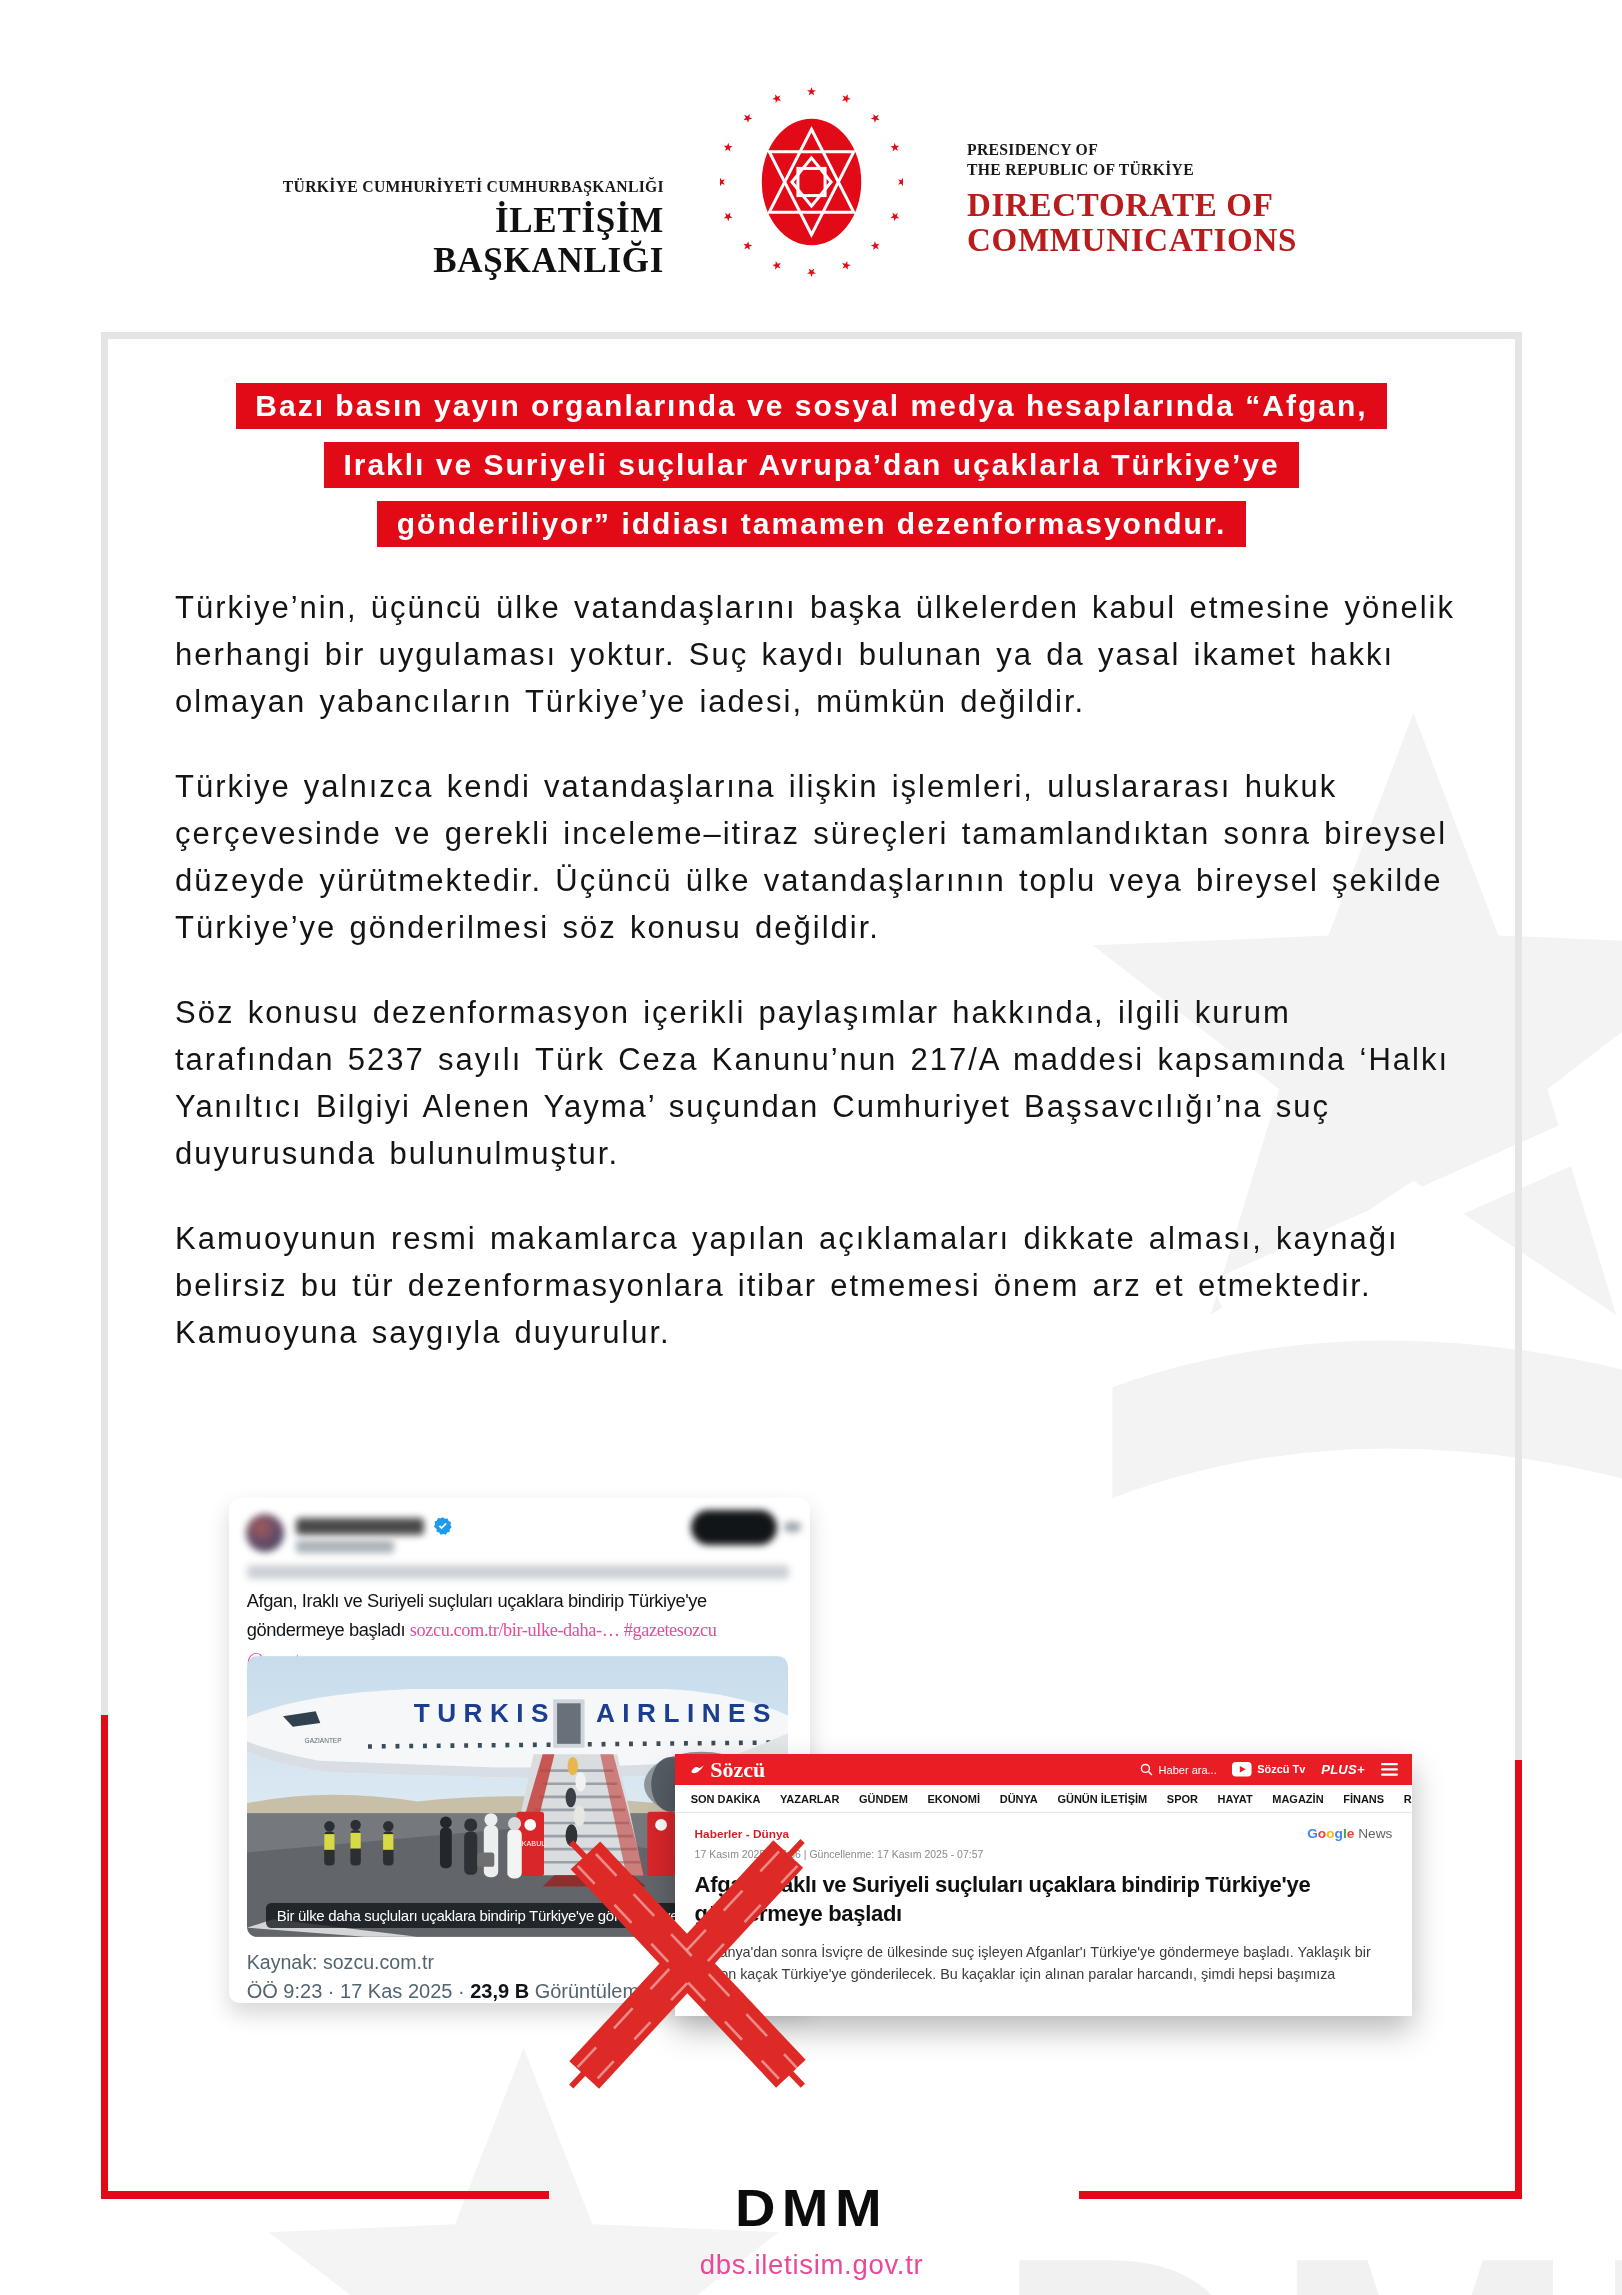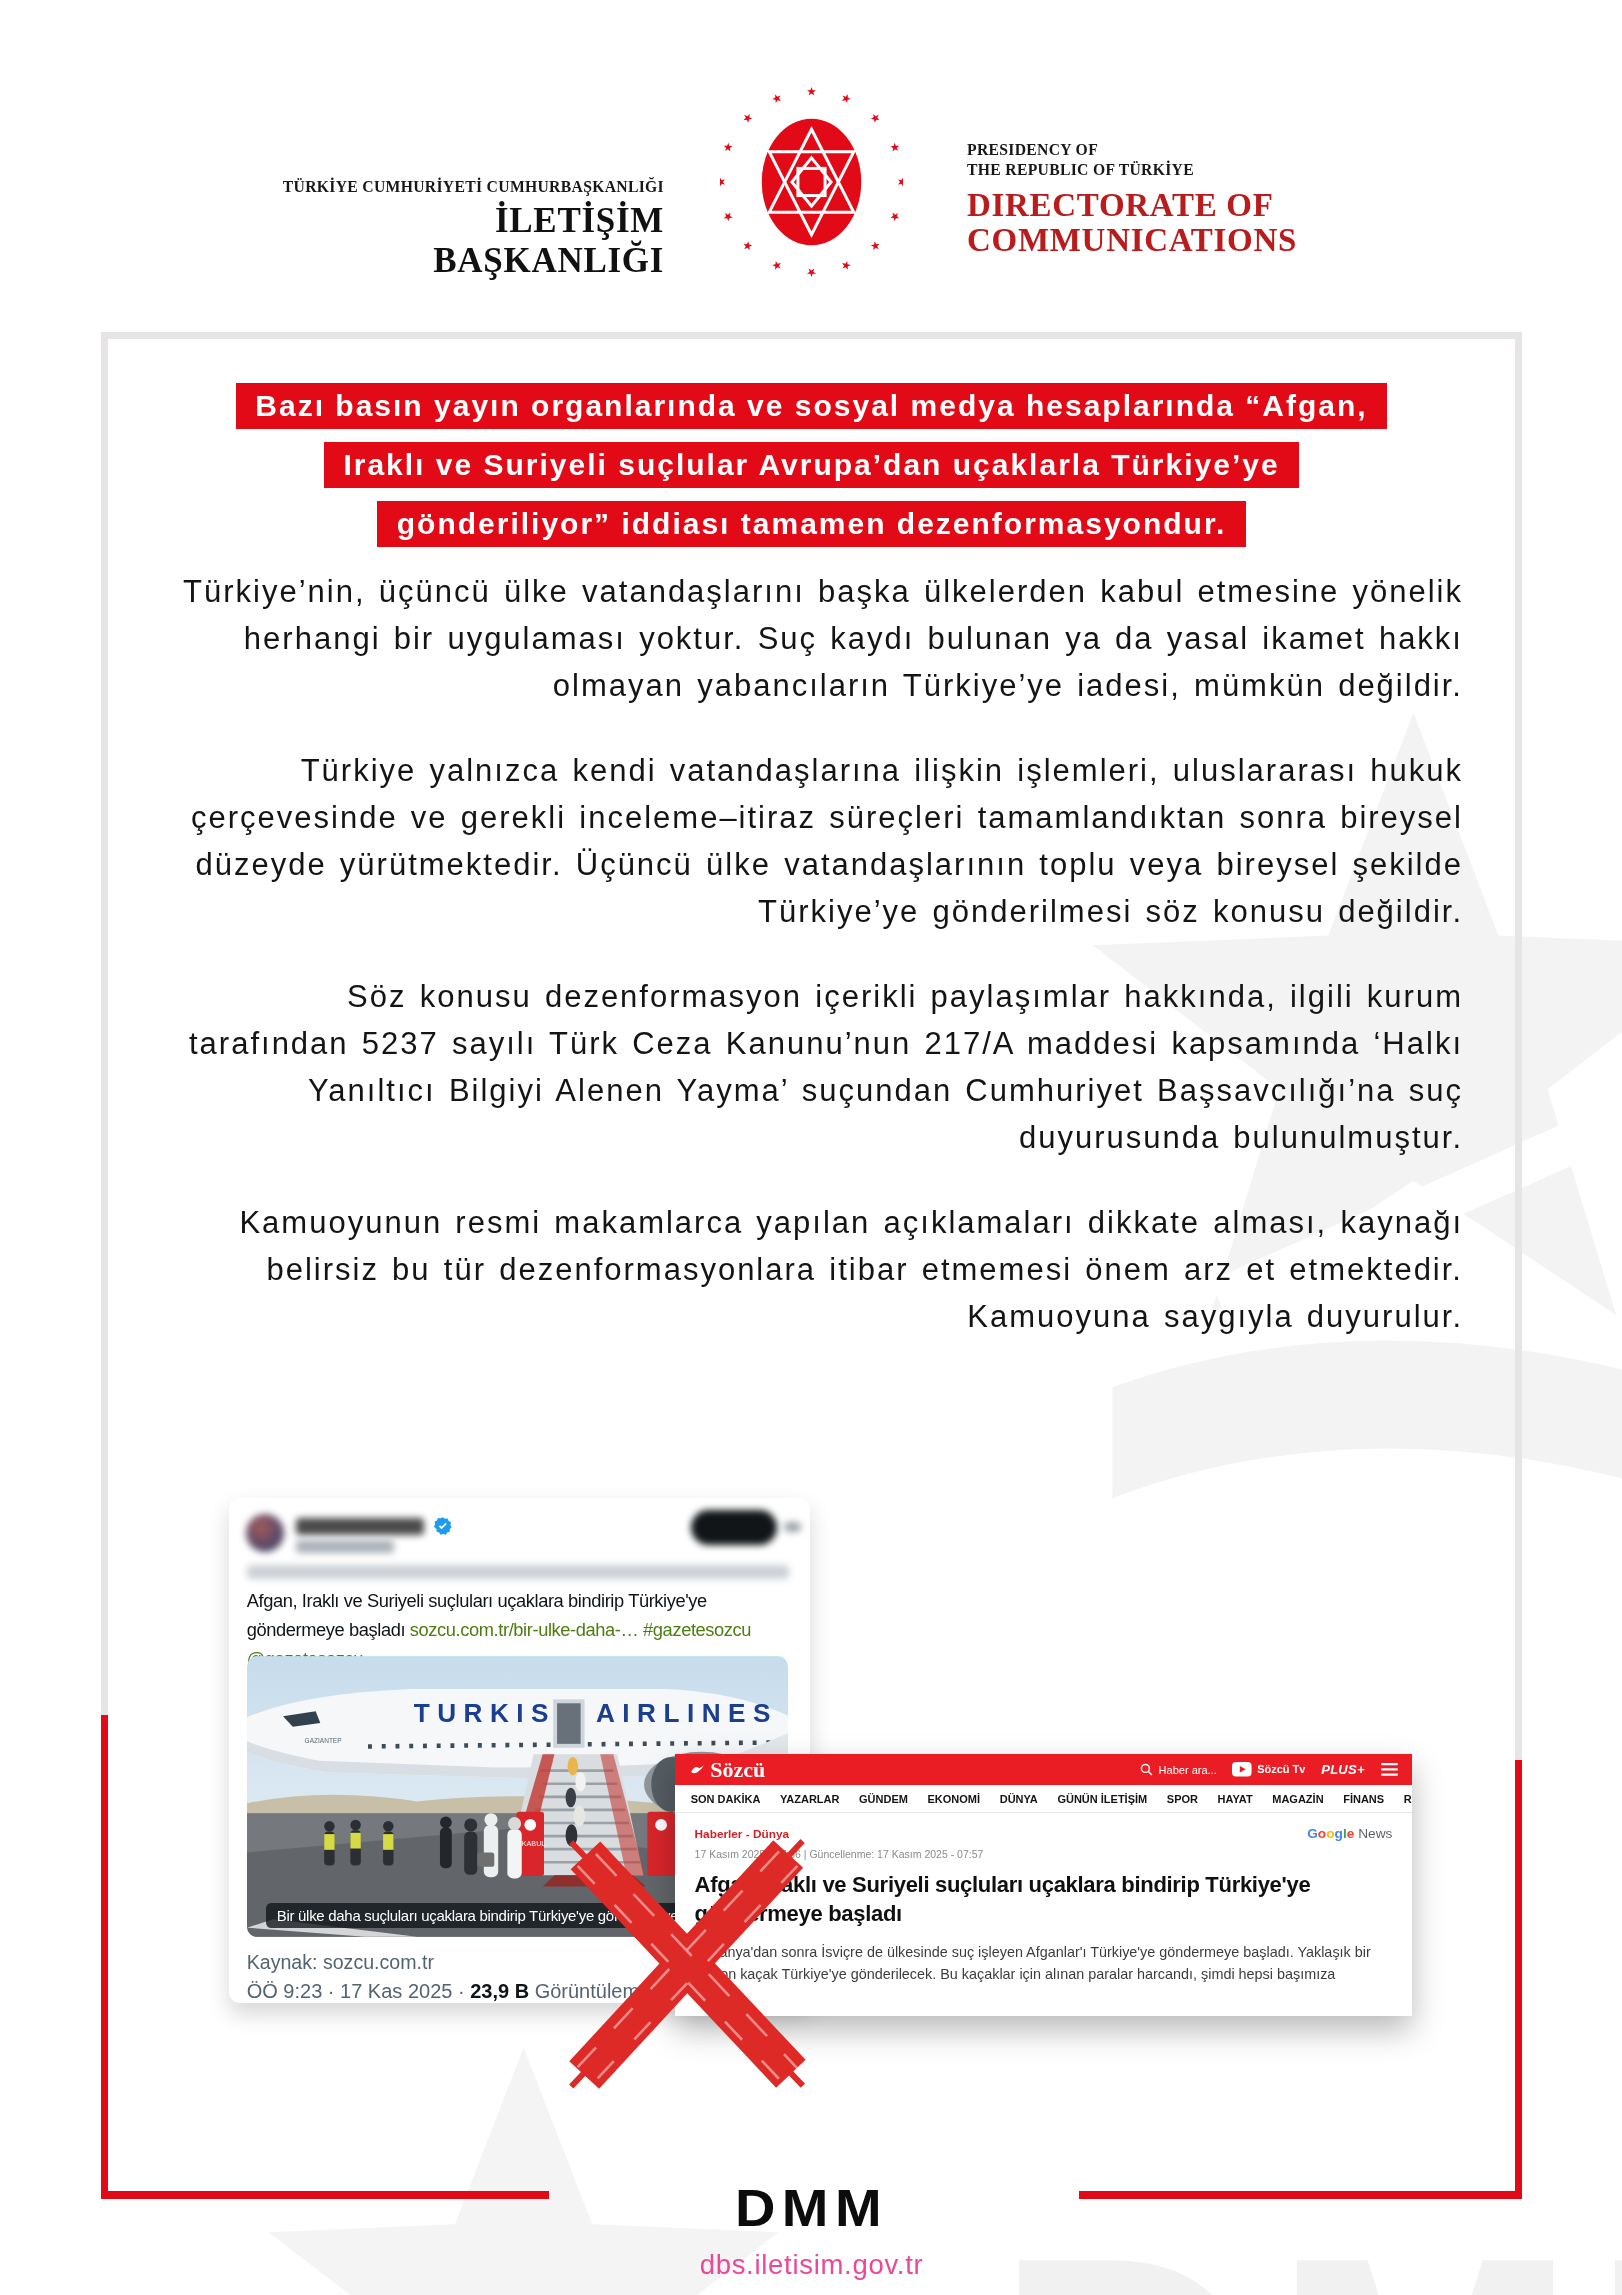--- a/index.html
+++ b/index.html
@@ -35,38 +35,38 @@
   .e-bot-r{left:978px;right:0;bottom:0;height:7.9px;background:#e30a17;}
 
   
   #banner{left:105px;top:383px;width:1413px;display:flex;flex-direction:column;
           align-items:center;gap:13px;z-index:5;}
   .banner-line{background:#e30a17;color:#fff;font-weight:bold;font-size:30px;
                line-height:46px;padding:0 19.6px;white-space:nowrap;letter-spacing:2px;}
 
   
   #bodytext{left:175px;top:568px;width:1288px;z-index:5;}
-  #bodytext p{margin:0 0 38px 0;font-size:31px;line-height:47px;letter-spacing:2px;
-              word-spacing:2.6px;color:#141414;text-align:right;}
+  #bodytext p{margin:16px 0 38px 0;font-size:31px;line-height:47px;letter-spacing:2px;
+              word-spacing:2.6px;color:#141414;}
 
   
   #tweet{left:229px;top:1498px;width:581px;height:505px;background:#fff;border-radius:10.5px;
          box-shadow:0 10.5px 22px rgba(0,0,0,.16);z-index:5;}
   .blur{filter:blur(3.9px);}
   #tw-avatar{left:17px;top:15.7px;width:38px;height:38px;border-radius:50%;
              background:radial-gradient(circle at 40% 35%,#a45b5b,#5d4a68 55%,#36415c);}
   #tw-name{left:67px;top:19.6px;width:128px;height:17px;border-radius:3.9px;background:#4a4a4a;}
   #tw-verified{left:204px;top:18.3px;}
   #tw-handle{left:67px;top:42px;width:98px;height:13px;border-radius:3.3px;background:#aab2b8;}
   #tw-follow{left:462px;top:11.8px;width:86px;height:35px;border-radius:18.3px;background:#111518;}
   #tw-more{left:555px;top:23.6px;width:17px;height:10.5px;border-radius:5.2px;background:#9aa2a8;}
   #tw-blurline{left:17.7px;top:67px;width:542px;height:14.4px;border-radius:3.9px;background:#ccd1d6;}
   #tw-text{left:17.7px;top:88px;width:546px;font-size:18.3px;line-height:29px;
            letter-spacing:-0.4px;color:#0f1419;}
-  #tw-text .lnk{color:#4d7c0f;}
+  #tw-text .lnk{color:#ec4899;font-family:Liberation Serif, serif;}
   #tw-photo{left:17.7px;top:158px;width:541px;height:281px;border-radius:10.5px;overflow:hidden;}
   #tw-caption{left:19.6px;bottom:9.2px;max-width:432px;background:rgba(15,20,25,.78);color:#fff;
               font-size:15px;letter-spacing:-0.3px;line-height:22px;padding:1.3px 10.5px;
               border-radius:5.2px;white-space:nowrap;overflow:hidden;}
   #tw-source{left:17.7px;top:453px;font-size:19.6px;color:#536471;}
   #tw-meta{left:17.7px;top:482px;font-size:20px;color:#536471;}
   #tw-meta b{color:#0f1419;}
 
   
   #sozcu{left:675px;top:1754px;width:737px;height:262px;background:#fff;overflow:hidden;

